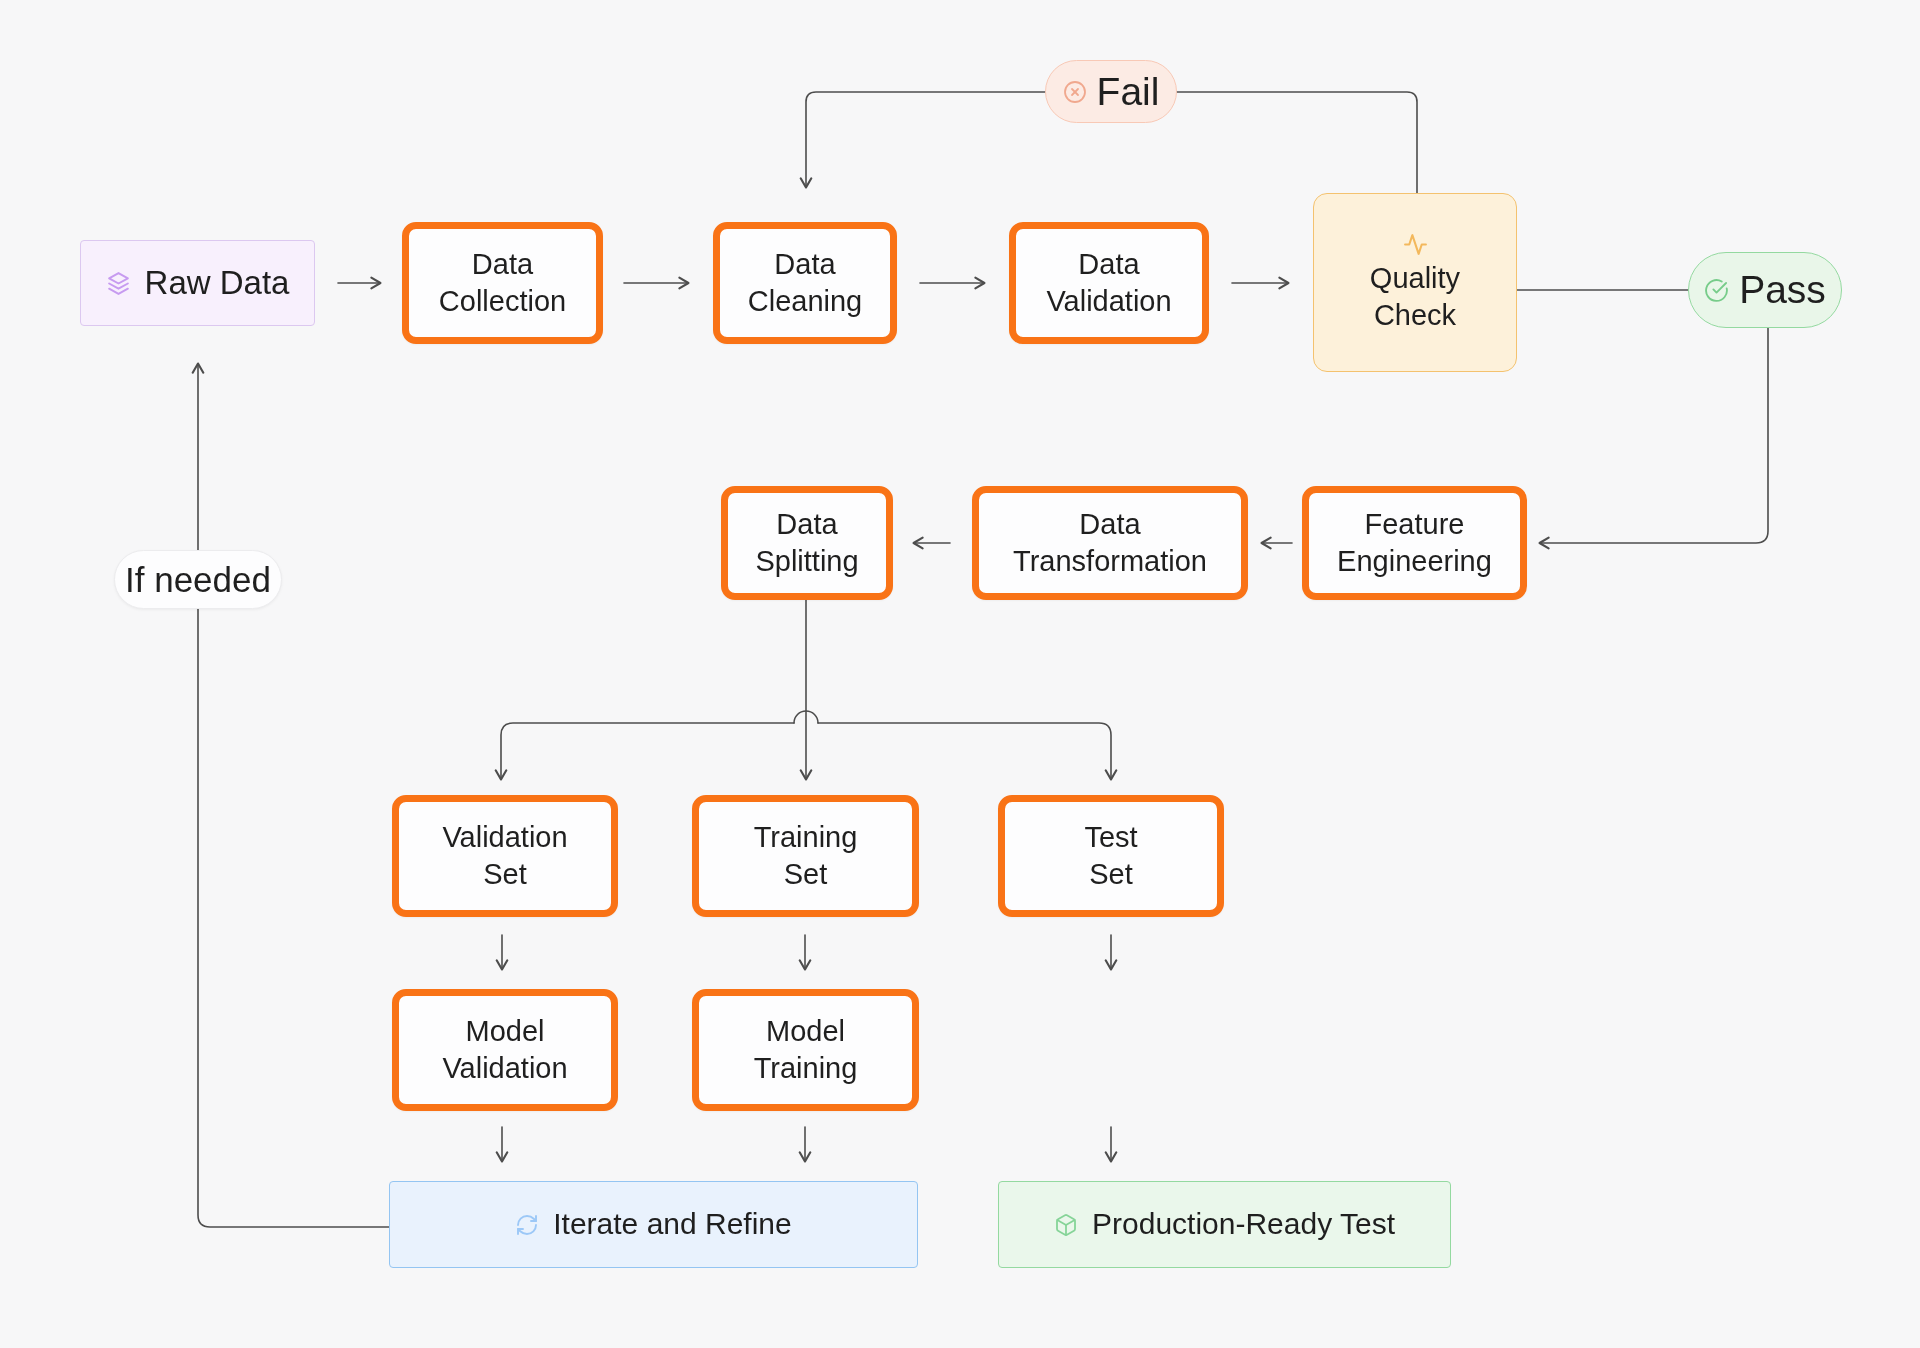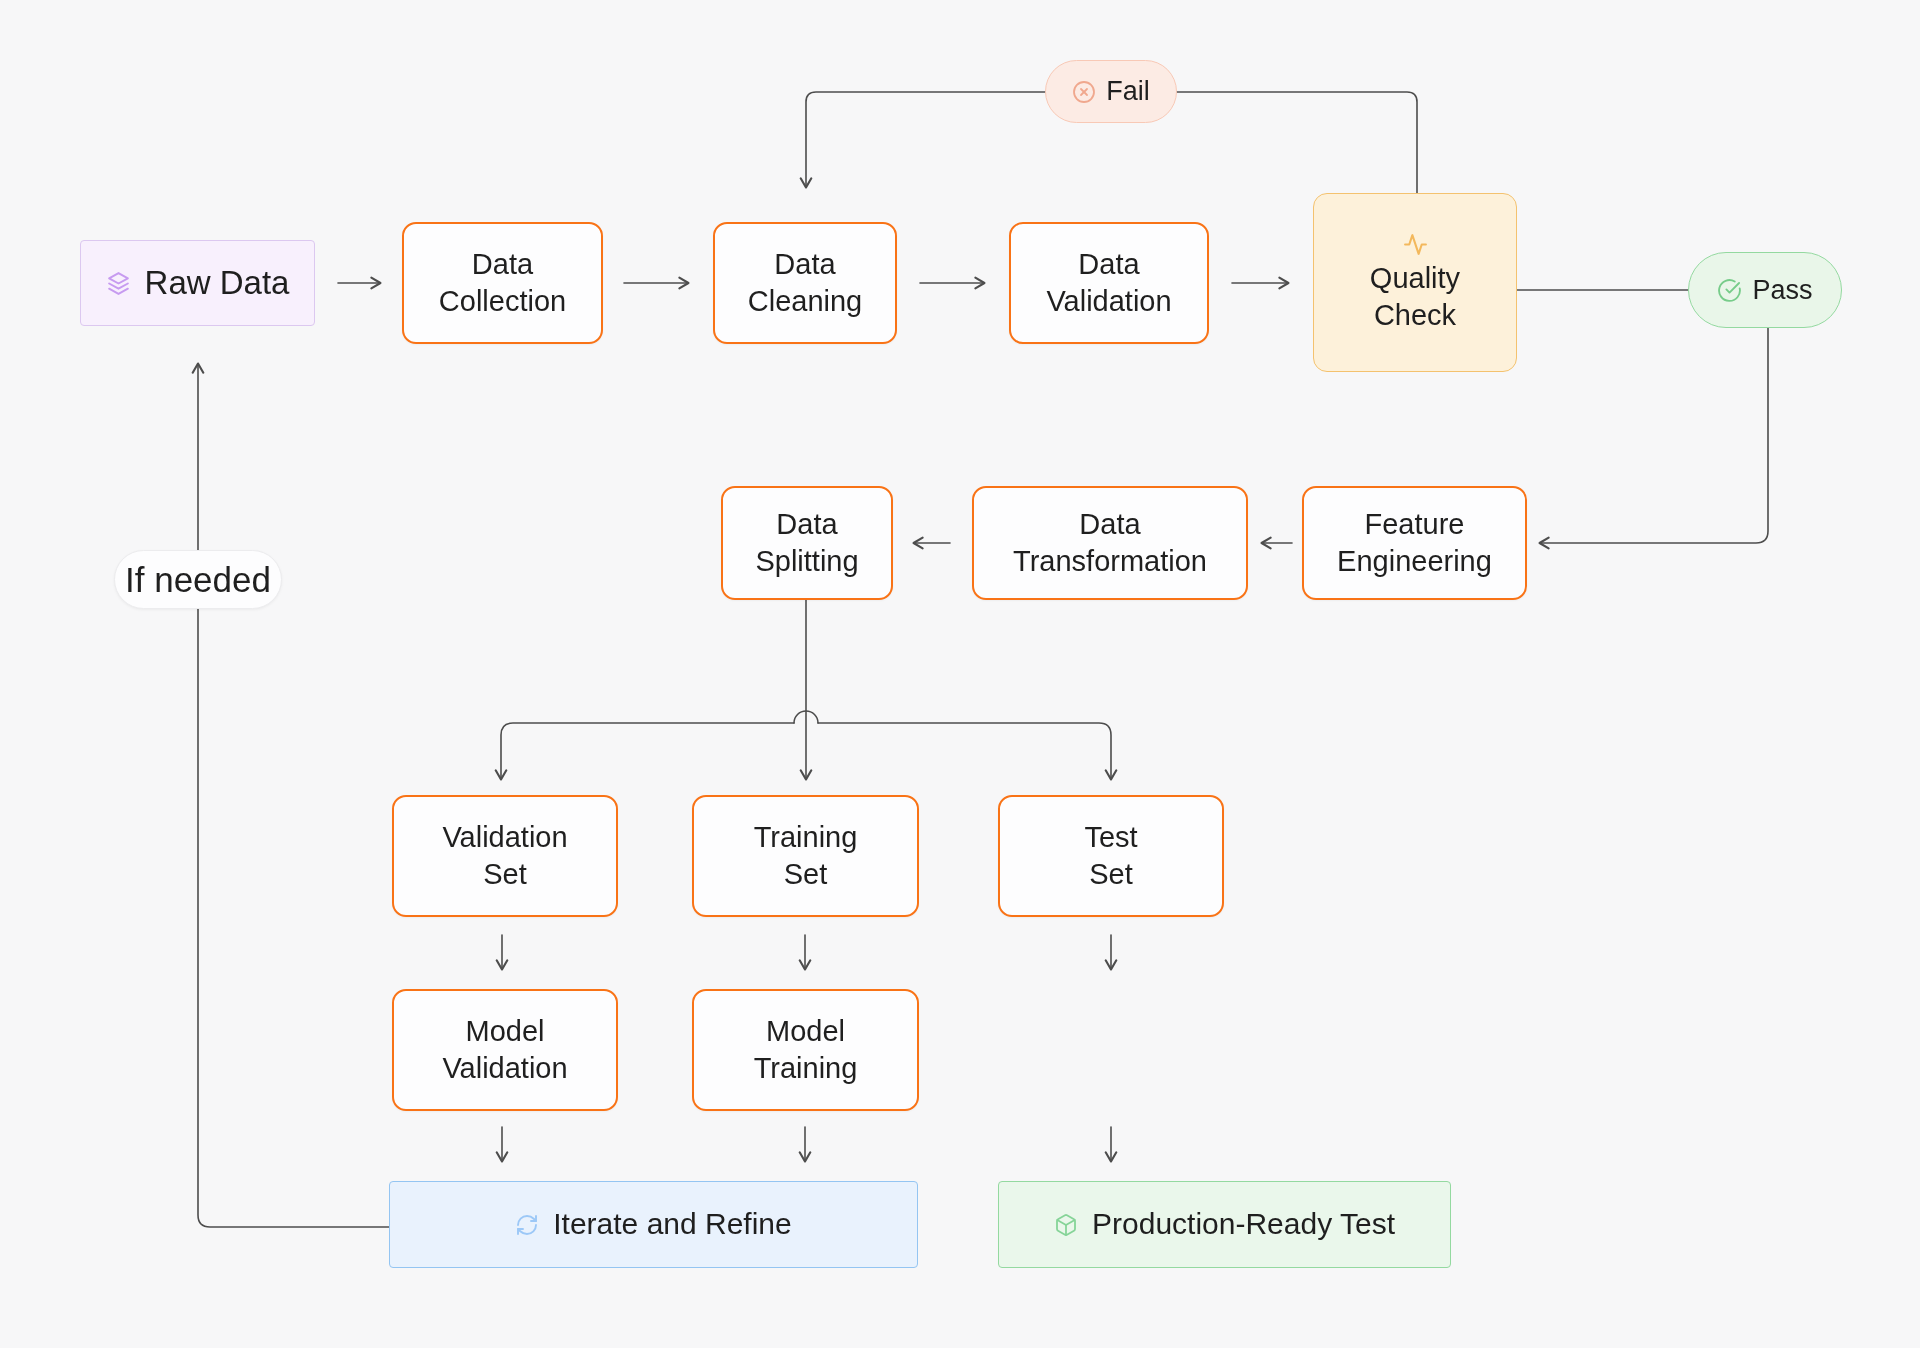--- a/index.html
+++ b/index.html
@@ -5,34 +5,34 @@
   html,body{margin:0;padding:0;background:#f7f7f8;}
   .canvas{
     position:relative;width:1920px;height:1348px;background:#f7f7f8;
     font-family:"Liberation Sans","DejaVu Sans",sans-serif;color:#1f1f1f;
     overflow:hidden;
   }
   #connectors{position:absolute;left:0;top:0;z-index:1;}
   .node{
     position:absolute;z-index:2;box-sizing:border-box;
     display:flex;align-items:center;justify-content:center;
-    background:#fdfdfe;border:2px solid #f97316;border-radius:14px;
+    background:#fdfdfe;border:7px solid #f97316;border-radius:14px;
     box-shadow:0 1px 2px rgba(0,0,0,.04);
     font-size:29px;line-height:1.27;text-align:center;white-space:pre-line;
   }
   .node .lbl{display:block;}
   .tinted{border-width:1.5px;border-radius:4px;box-shadow:none;}
   .raw{background:#f8f0fd;border-color:#dcc8f0;font-size:33px;gap:14px;}
   .quality{background:#fdf1da;border-color:#f4c26f;border-radius:14px;flex-direction:column;gap:3px;}
   .iterate{background:#e9f2fd;border-color:#94c5f2;font-size:30px;gap:14px;}
   .production{background:#eaf7eb;border-color:#94d9a0;font-size:30px;gap:14px;}
   .pill{
     position:absolute;z-index:3;box-sizing:border-box;
     display:flex;align-items:center;justify-content:center;gap:10px;
-    font-size:27px;border-radius:40px;border:1.5px solid #ececee;background:#fdfdfe;
+    font-size:39px;border-radius:40px;border:1.5px solid #ececee;background:#fdfdfe;
   }
   .pill-fail{background:#fcebe4;border-color:#f8c9b6;}
   .pill-pass{background:#e9f6e9;border-color:#94d9a0;}
   .pill-if{font-size:35px;border-width:1px;box-shadow:0 1px 3px rgba(0,0,0,.05);}
   .icon{display:inline-flex;align-items:center;justify-content:center;}
   .icon svg{display:block;}
   .ic-purple{color:#c79bf0;} .ic-orange{color:#f3b85c;} .ic-red{color:#f0a88e;}
   .ic-green{color:#77cc8a;} .ic-blue{color:#9cc8f7;} .ic-green2{color:#86d498;}
 </style>
 </head>

